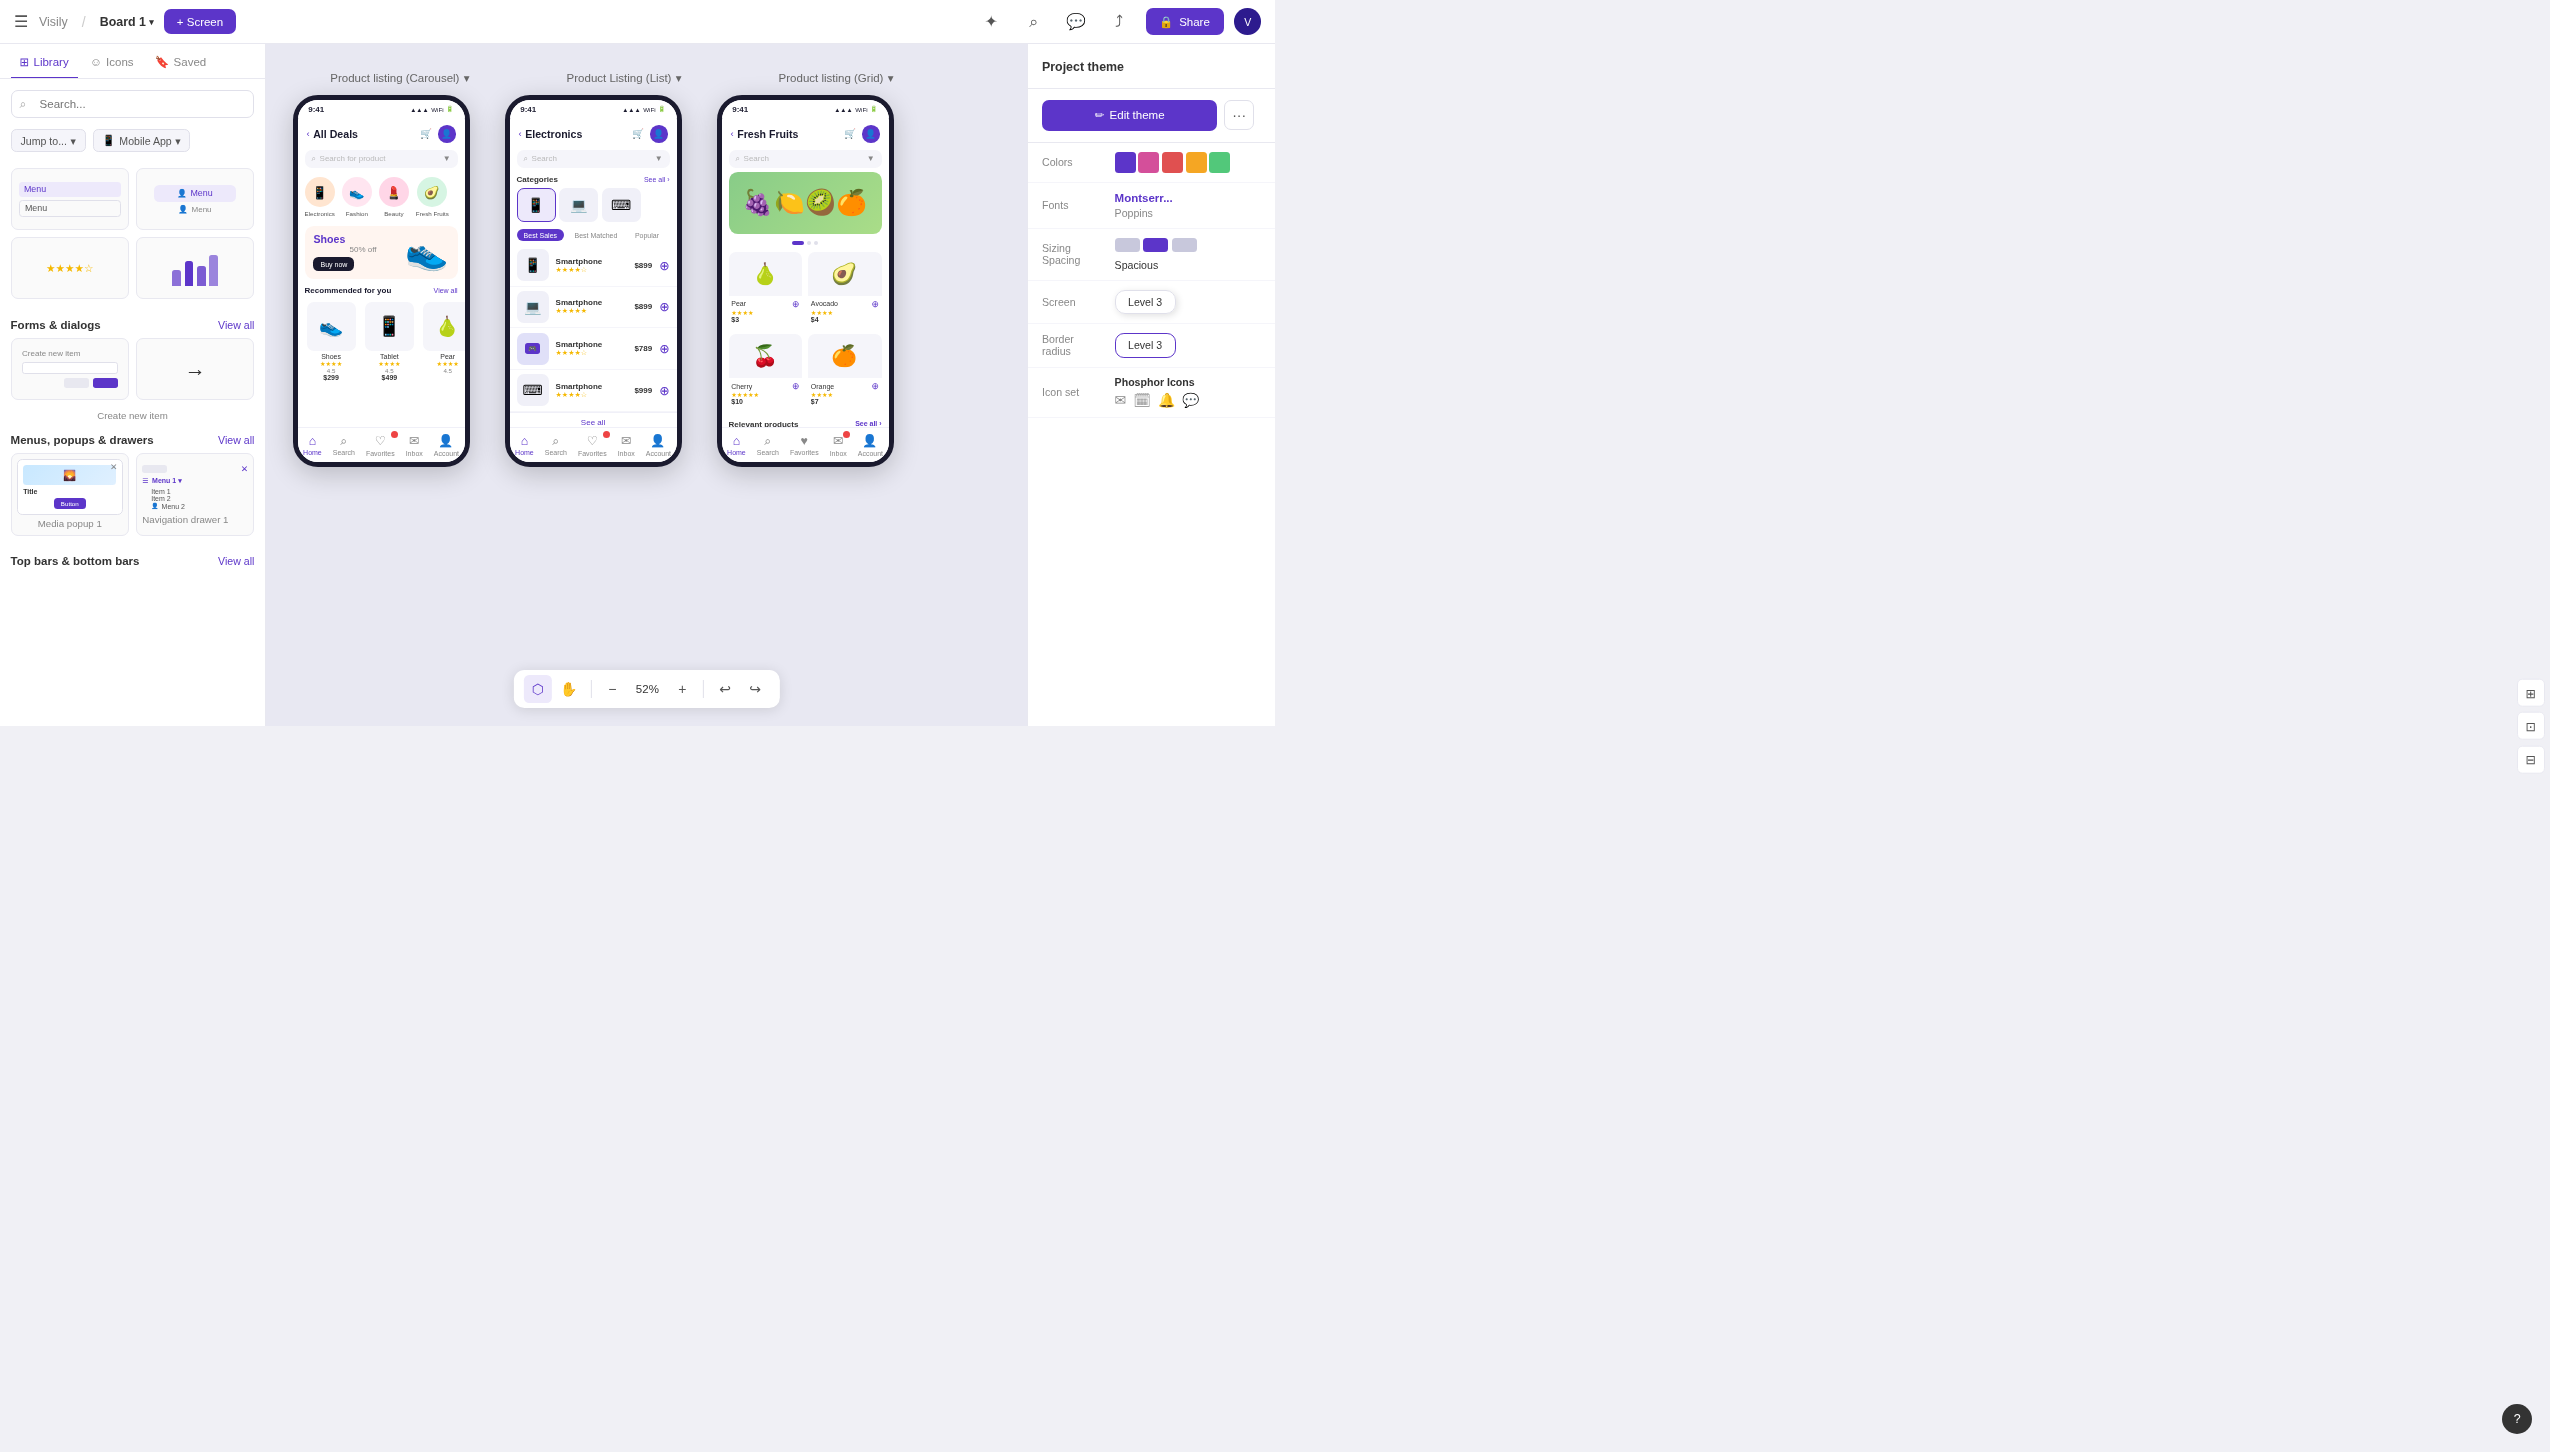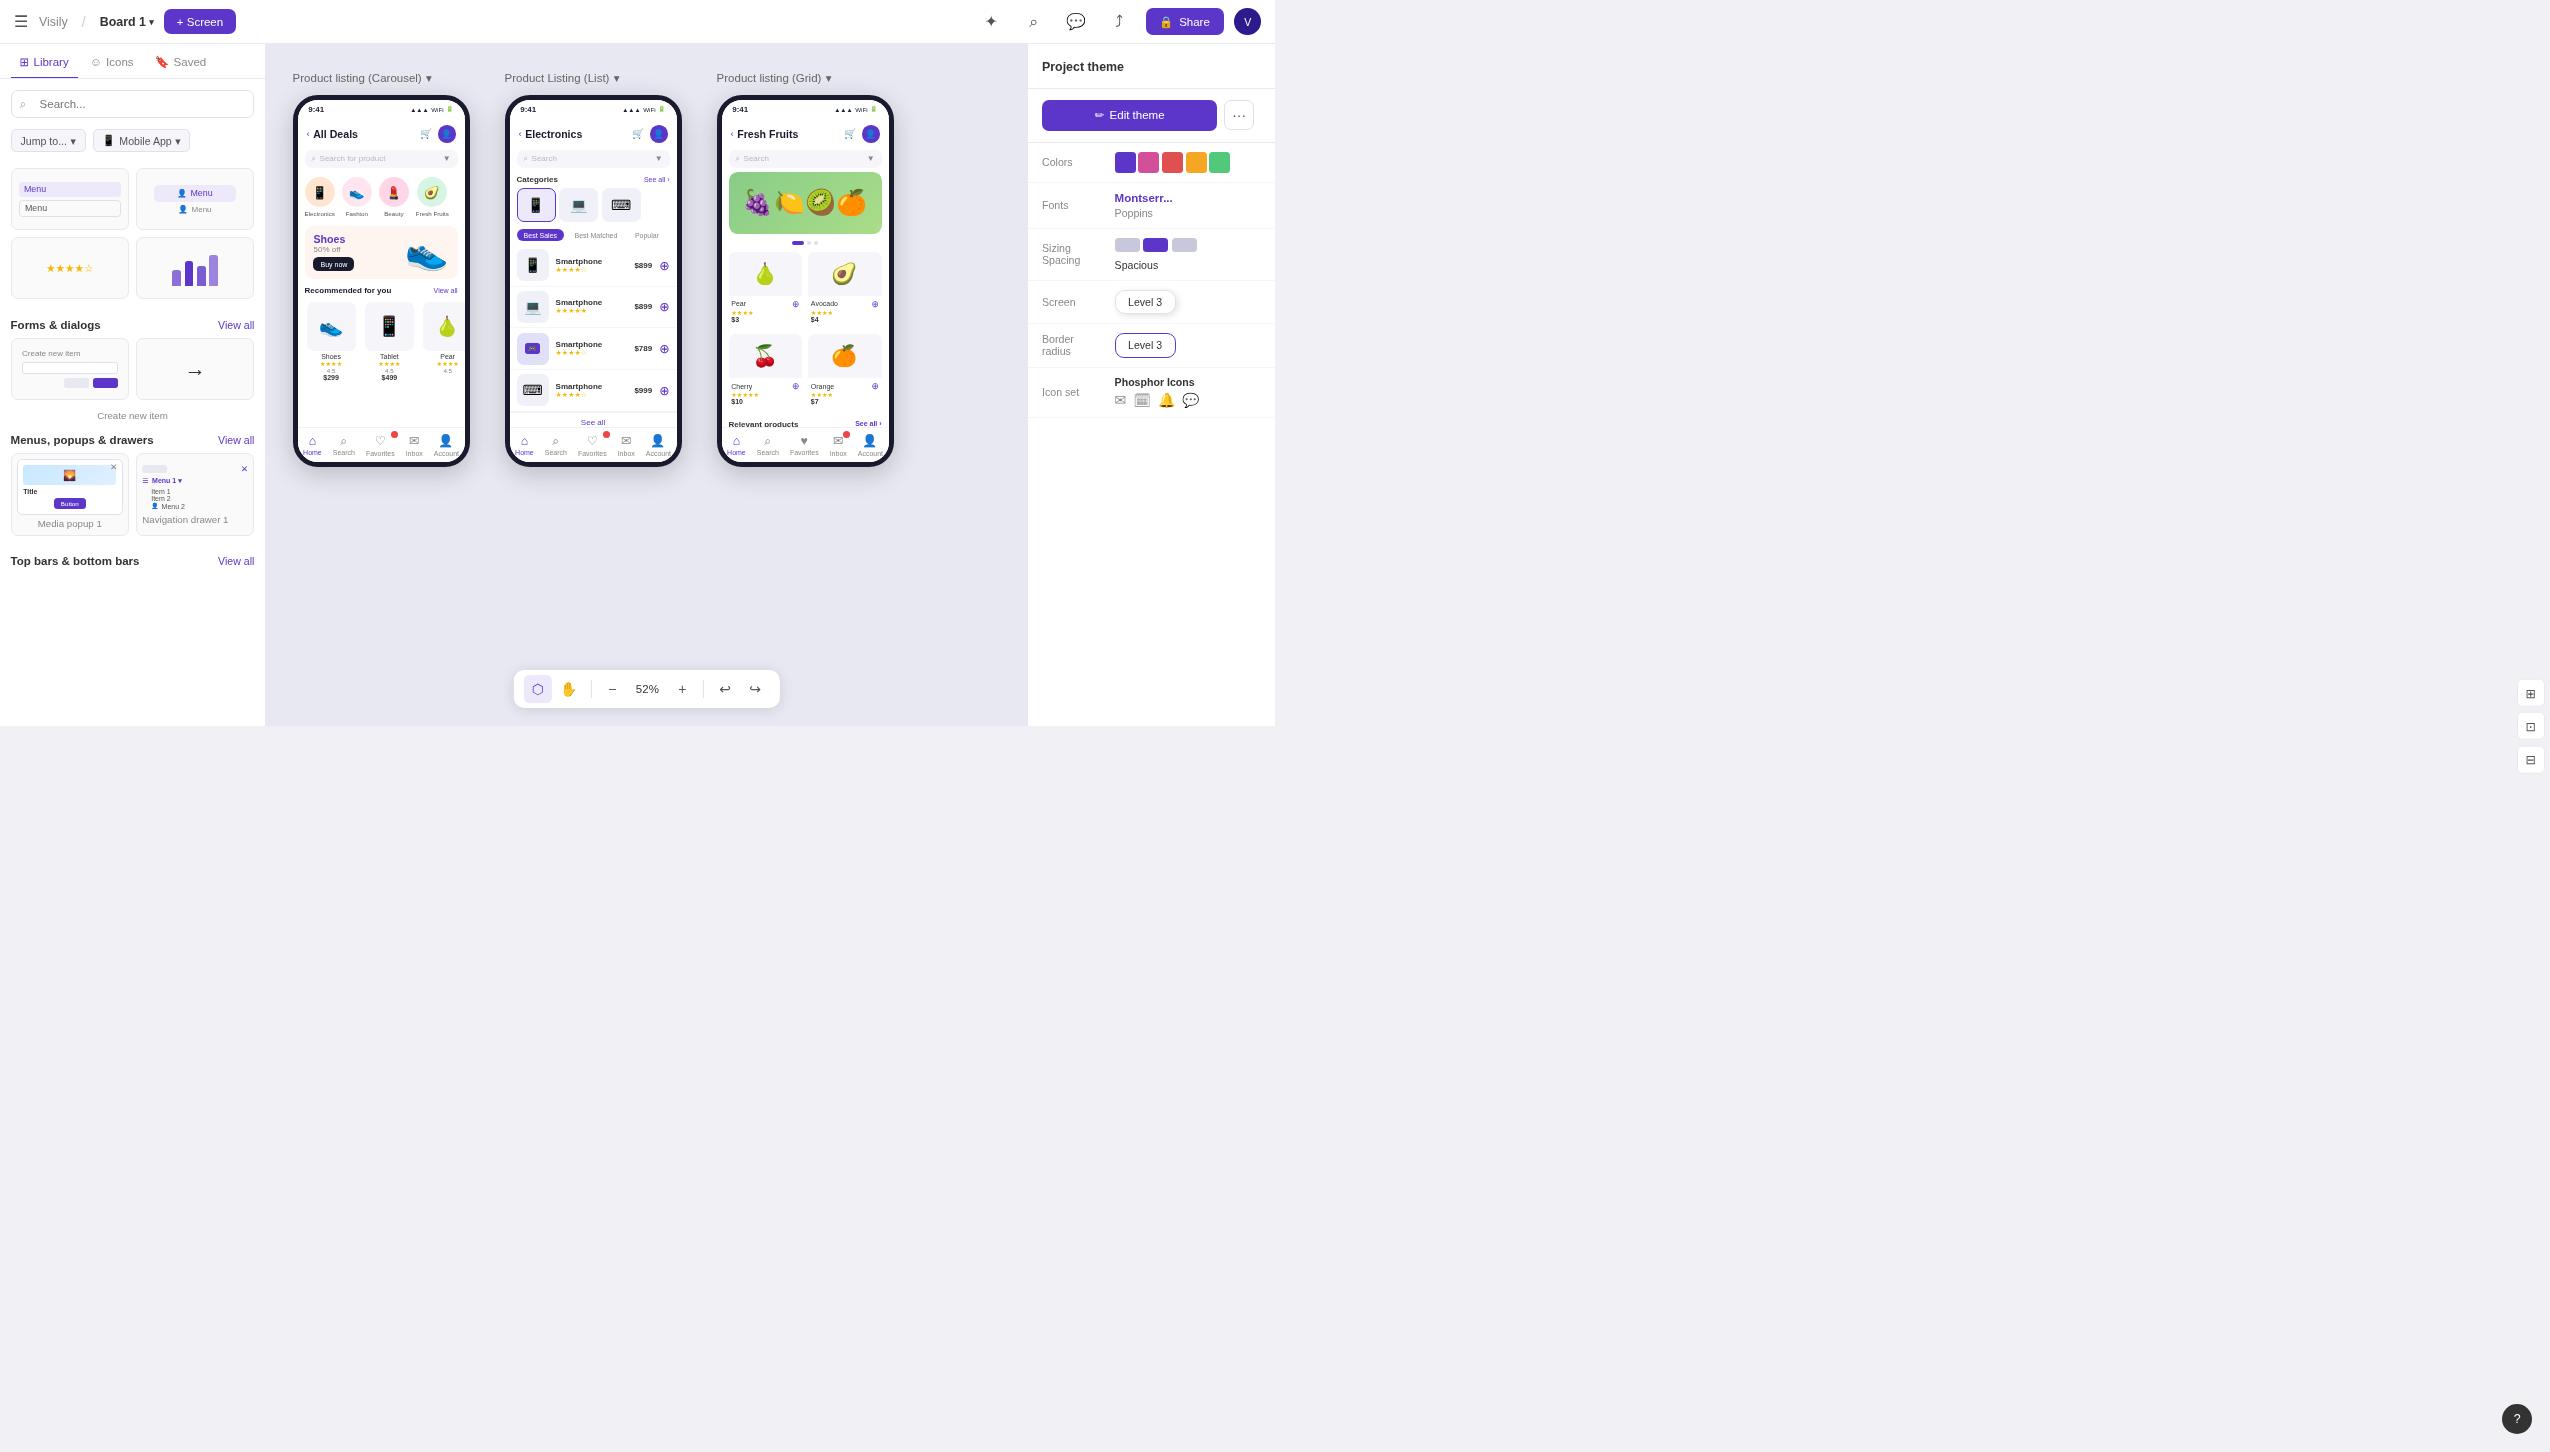--- a/index.html
+++ b/index.html
@@ -272,21 +272,21 @@
     }
     .canvas-tool-btn.active { background: #ede9fb; color: #5c35c9; }
     .zoom-level { font-size: 11.5px; color: #333; padding: 0 5.3px; min-width: 35px; text-align: center; }
     .canvas-divider { width: 0.9px; height: 17.7px; background: #e0e0ea; margin: 0 3.5px; }
     .undo-redo { display: flex; gap: 1.8px; }
 
     
     .phone-frame-container {
       display: flex;
       flex-direction: column;
-      align-items: flex-start;
+      align-items: flex-end;
       flex-shrink: 0;
     }
     .frame-label {
       font-size: 11.5px;
       color: #666;
       margin-bottom: 10.6px;
       display: flex;
       align-items: center;
       gap: 4.4px;
       cursor: pointer;
@@ -369,21 +369,21 @@
       background: #fff5f0;
       border-radius: 8.9px;
       padding: 7px 8.9px;
       display: flex;
       align-items: center;
       justify-content: space-between;
       height: 53px;
     }
     .promo-left { }
     .promo-title { font-size: 10.6px; font-weight: 700; color: #5c35c9; }
-    .promo-discount { font-size: 8px; color: #888; }
+    .promo-discount { font-size: 8px; color: #888; margin-left: 36px; }
     .promo-btn {
       background: #1a1a2e;
       color: #fff;
       font-size: 7px;
       border-radius: 5.3px;
       padding: 3.5px 7px;
       display: inline-block;
       margin-top: 3.5px;
     }
 

